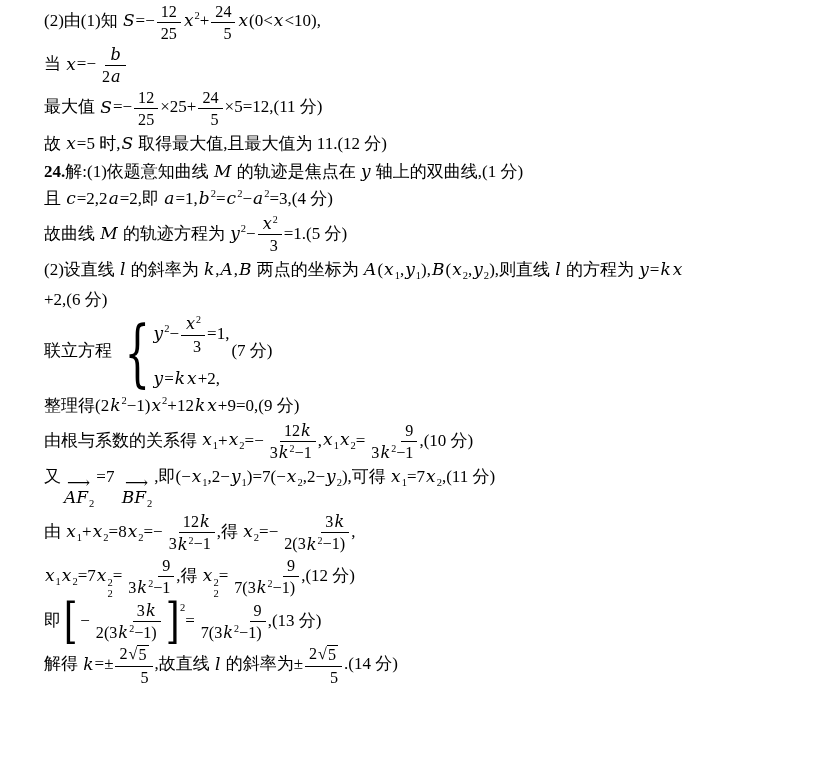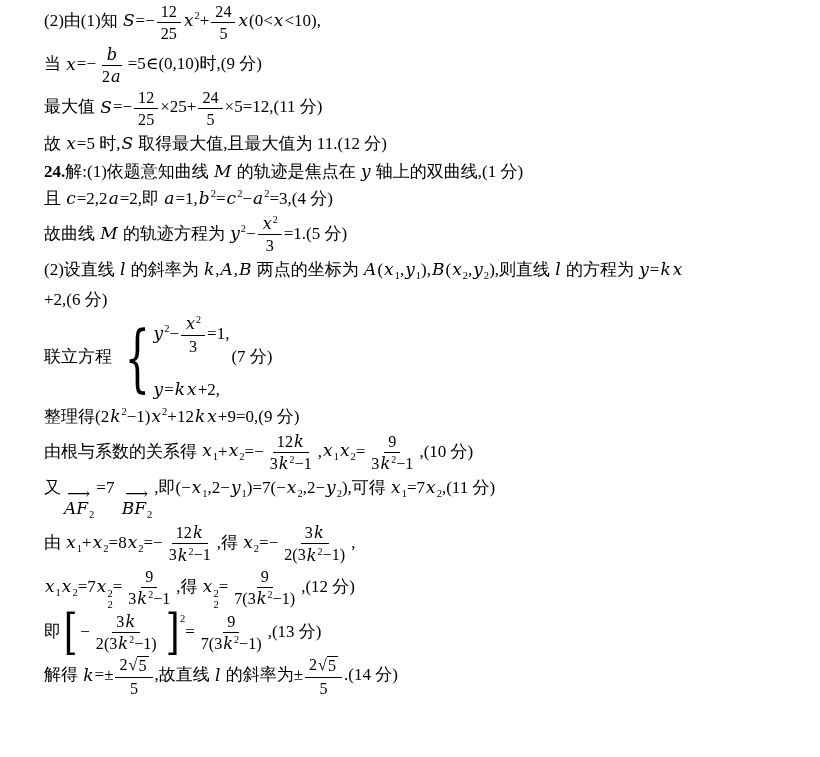--- a/index.html
+++ b/index.html
@@ -11,36 +11,36 @@
   }
   .page { padding:0 16px 8px 44px; }
   .line { white-space:nowrap; margin:2px 0; line-height:1.5; }
   .t { white-space:pre; }
   .t.b { font-weight:bold; }
   .m { font-style:italic; font-family:"DejaVu Serif",serif; padding:0 1px; }
   .mwrap { display:inline; }
   sub, sup { font-size:0.62em; }
   .ss { display:inline-flex; flex-direction:column; align-items:flex-start;
         font-size:0.62em; line-height:1.05; vertical-align:-0.5em; }
-  .frac { display:inline-flex; flex-direction:column; align-items:center;
+  .frac { display:inline-flex; flex-direction:column; align-items:flex-end;
           vertical-align:middle; margin:0 2px; line-height:1.18; font-size:0.95em; }
   .frac .num { border-bottom:1.2px solid #000; padding:0 4px 1px; }
   .frac .den { padding:1px 4px 0; }
   .vec { display:inline-flex; flex-direction:column; align-items:center;
          vertical-align:-0.35em; line-height:1; margin:0 2px; }
   .vec-arrow { font-size:0.95em; line-height:0.55; }
   .vec-base { line-height:1.15; }
   .sqrt { display:inline-flex; align-items:stretch; margin-left:1px; }
   .sqrt-sign { line-height:1.15; }
   .rad { border-top:1.2px solid #000; line-height:1.15; padding:0 2px 0 1px; }
   .cases { display:inline-flex; align-items:center; vertical-align:middle; margin:0 2px; }
   .brace { font-size:4.3em; font-weight:100; line-height:0.85;
            transform:scaleX(0.55); margin-right:-8px;
            font-family:"DejaVu Serif",serif; }
-  .rows { display:inline-flex; flex-direction:column; gap:21px; }
+  .rows { display:inline-flex; flex-direction:column; gap:10px; }
   .crow { white-space:nowrap; }
   .brgrp { display:inline-flex; align-items:center; vertical-align:middle; }
   .bigbr { font-size:2.9em; font-weight:300; line-height:0.8;
            transform:scaleX(0.72); font-family:"DejaVu Serif",serif; }
   .brsup { font-size:0.62em; align-self:flex-start; margin-top:-1px; margin-left:-2px; }
 </style>
 </head>
 <body>
 
 <div class="page">
@@ -48,21 +48,21 @@
       <div class="line"><span class="t">(2)由(1)知 </span><span class="mwrap"><span class="m">S</span></span><span class="t">=−</span><span class="frac">
           <span class="num"><span class="t">12</span></span>
           <span class="den"><span class="t">25</span></span>
         </span><span class="mwrap"><span class="m">x</span><sup>2</sup></span><span class="t">+</span><span class="frac">
           <span class="num"><span class="t">24</span></span>
           <span class="den"><span class="t">5</span></span>
         </span><span class="mwrap"><span class="m">x</span></span><span class="t">(0&lt;</span><span class="mwrap"><span class="m">x</span></span><span class="t">&lt;10),</span></div>
       <div class="line"><span class="t">当 </span><span class="mwrap"><span class="m">x</span></span><span class="t">=−</span><span class="frac">
           <span class="num"><span class="mwrap"><span class="m">b</span></span></span>
           <span class="den"><span class="t">2</span><span class="mwrap"><span class="m">a</span></span></span>
-        </span><span class="t">=5∈(0,10)时,(9 分)</span></div>
+        </span></div>
       <div class="line"><span class="t">最大值 </span><span class="mwrap"><span class="m">S</span></span><span class="t">=−</span><span class="frac">
           <span class="num"><span class="t">12</span></span>
           <span class="den"><span class="t">25</span></span>
         </span><span class="t">×25+</span><span class="frac">
           <span class="num"><span class="t">24</span></span>
           <span class="den"><span class="t">5</span></span>
         </span><span class="t">×5=12,(11 分)</span></div>
       <div class="line"><span class="t">故 </span><span class="mwrap"><span class="m">x</span></span><span class="t">=5 时,</span><span class="mwrap"><span class="m">S</span></span><span class="t"> 取得最大值,且最大值为 11.(12 分)</span></div>
       <div class="line"><span class="t b">24.</span><span class="t">解:(1)依题意知曲线 </span><span class="mwrap"><span class="m">M</span></span><span class="t"> 的轨迹是焦点在 </span><span class="mwrap"><span class="m">y</span></span><span class="t"> 轴上的双曲线,(1 分)</span></div>
       <div class="line"><span class="t">且 </span><span class="mwrap"><span class="m">c</span></span><span class="t">=2,2</span><span class="mwrap"><span class="m">a</span></span><span class="t">=2,即 </span><span class="mwrap"><span class="m">a</span></span><span class="t">=1,</span><span class="mwrap"><span class="m">b</span><sup>2</sup></span><span class="t">=</span><span class="mwrap"><span class="m">c</span><sup>2</sup></span><span class="t">−</span><span class="mwrap"><span class="m">a</span><sup>2</sup></span><span class="t">=3,(4 分)</span></div>

